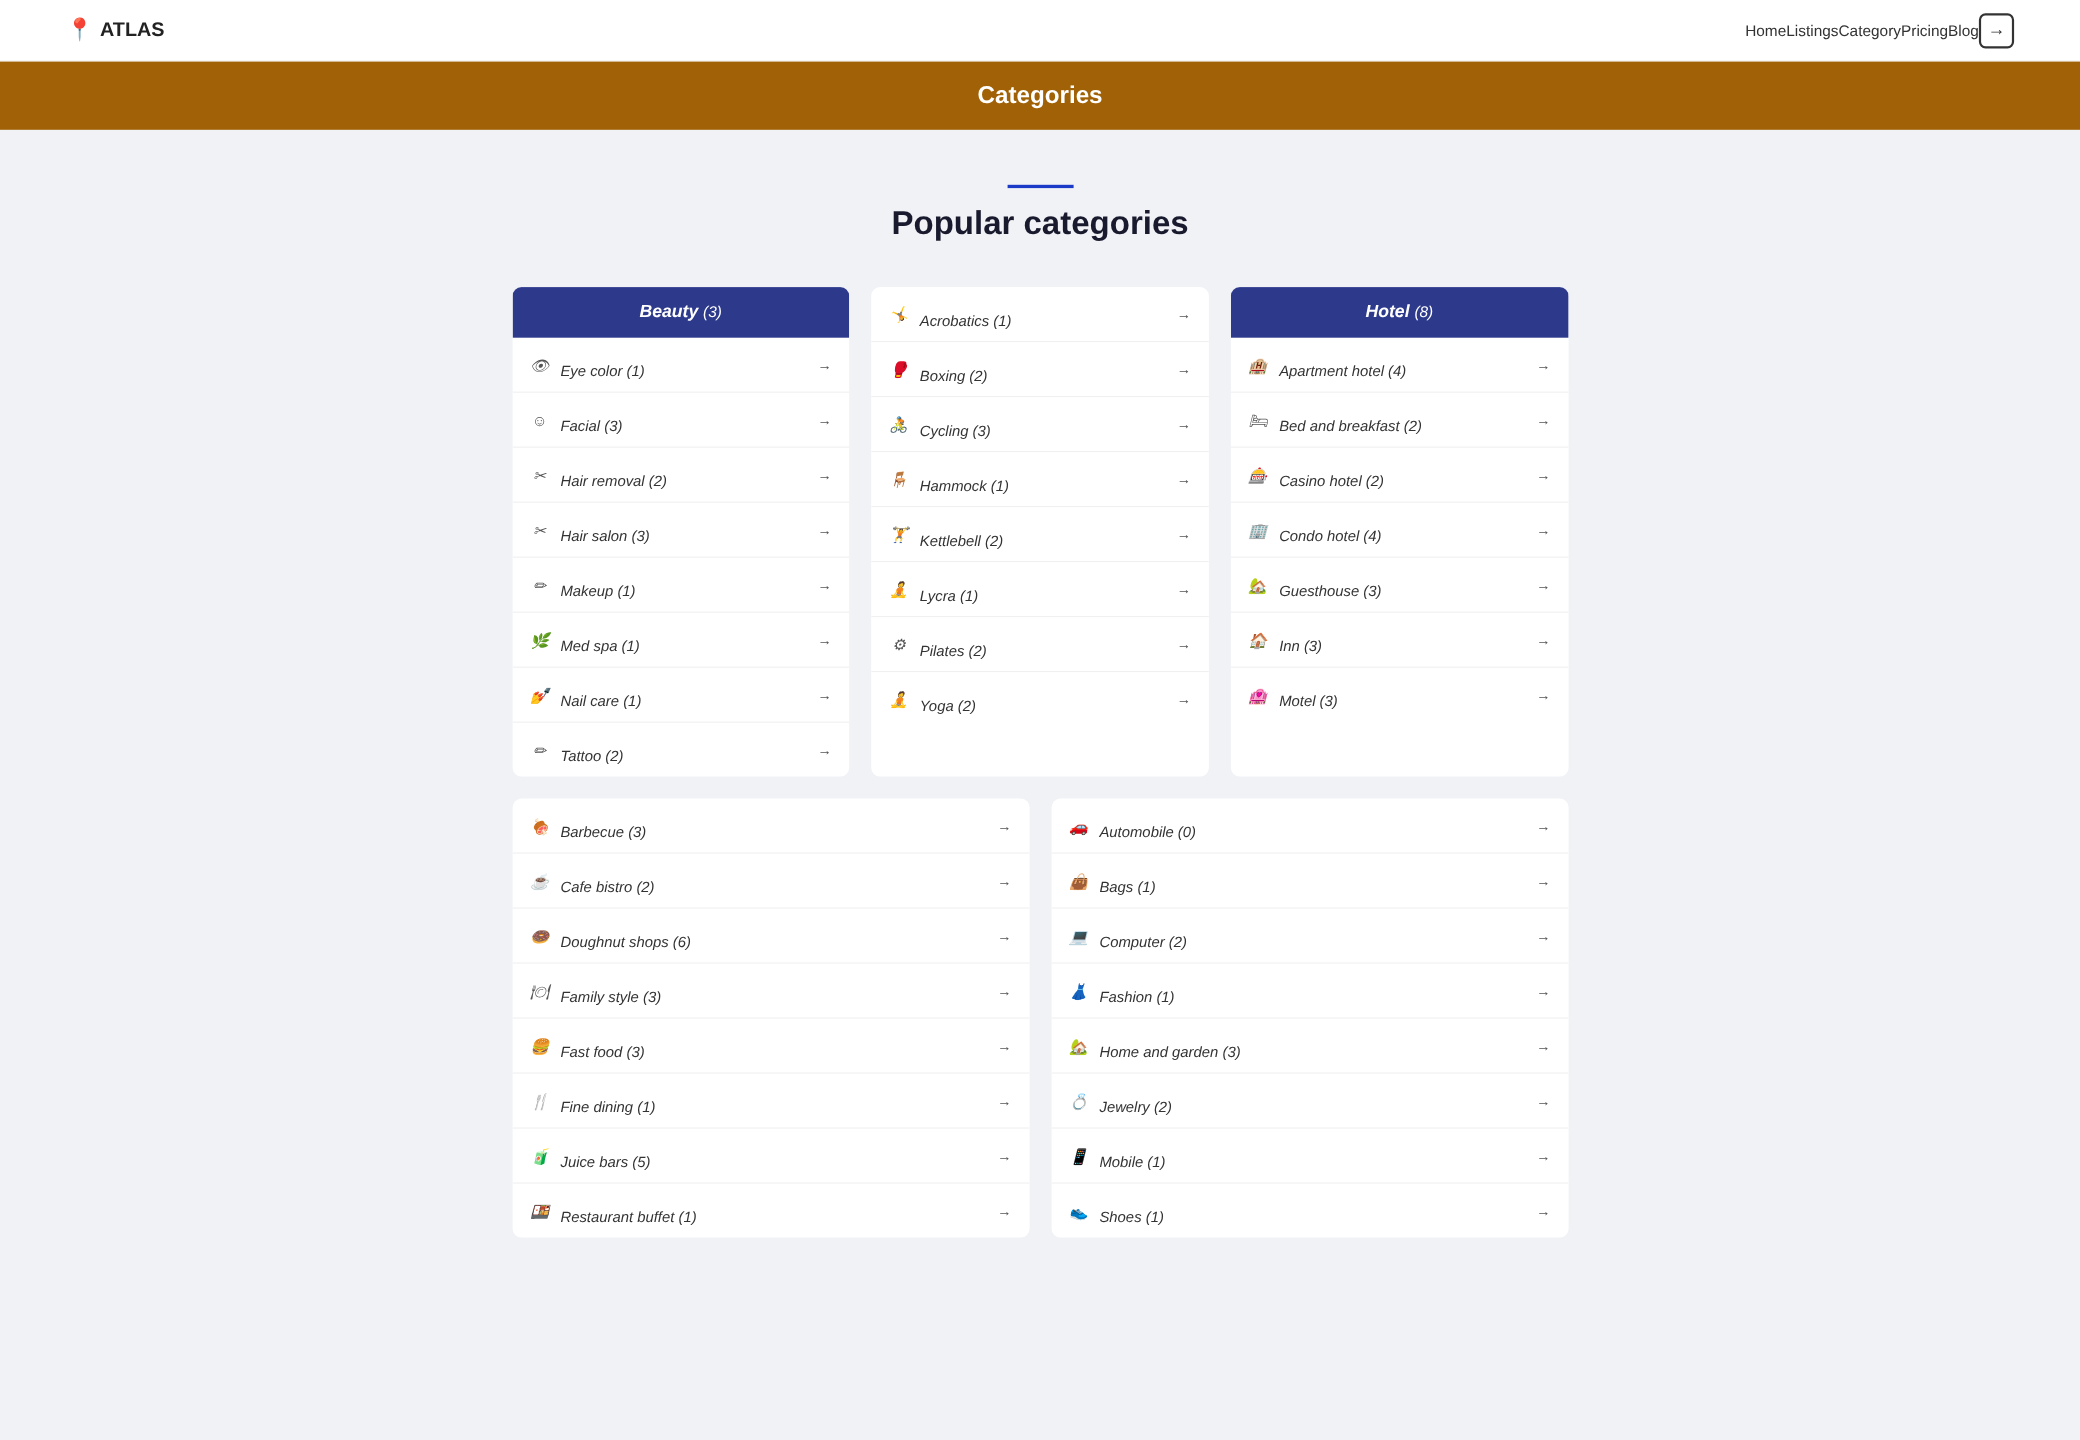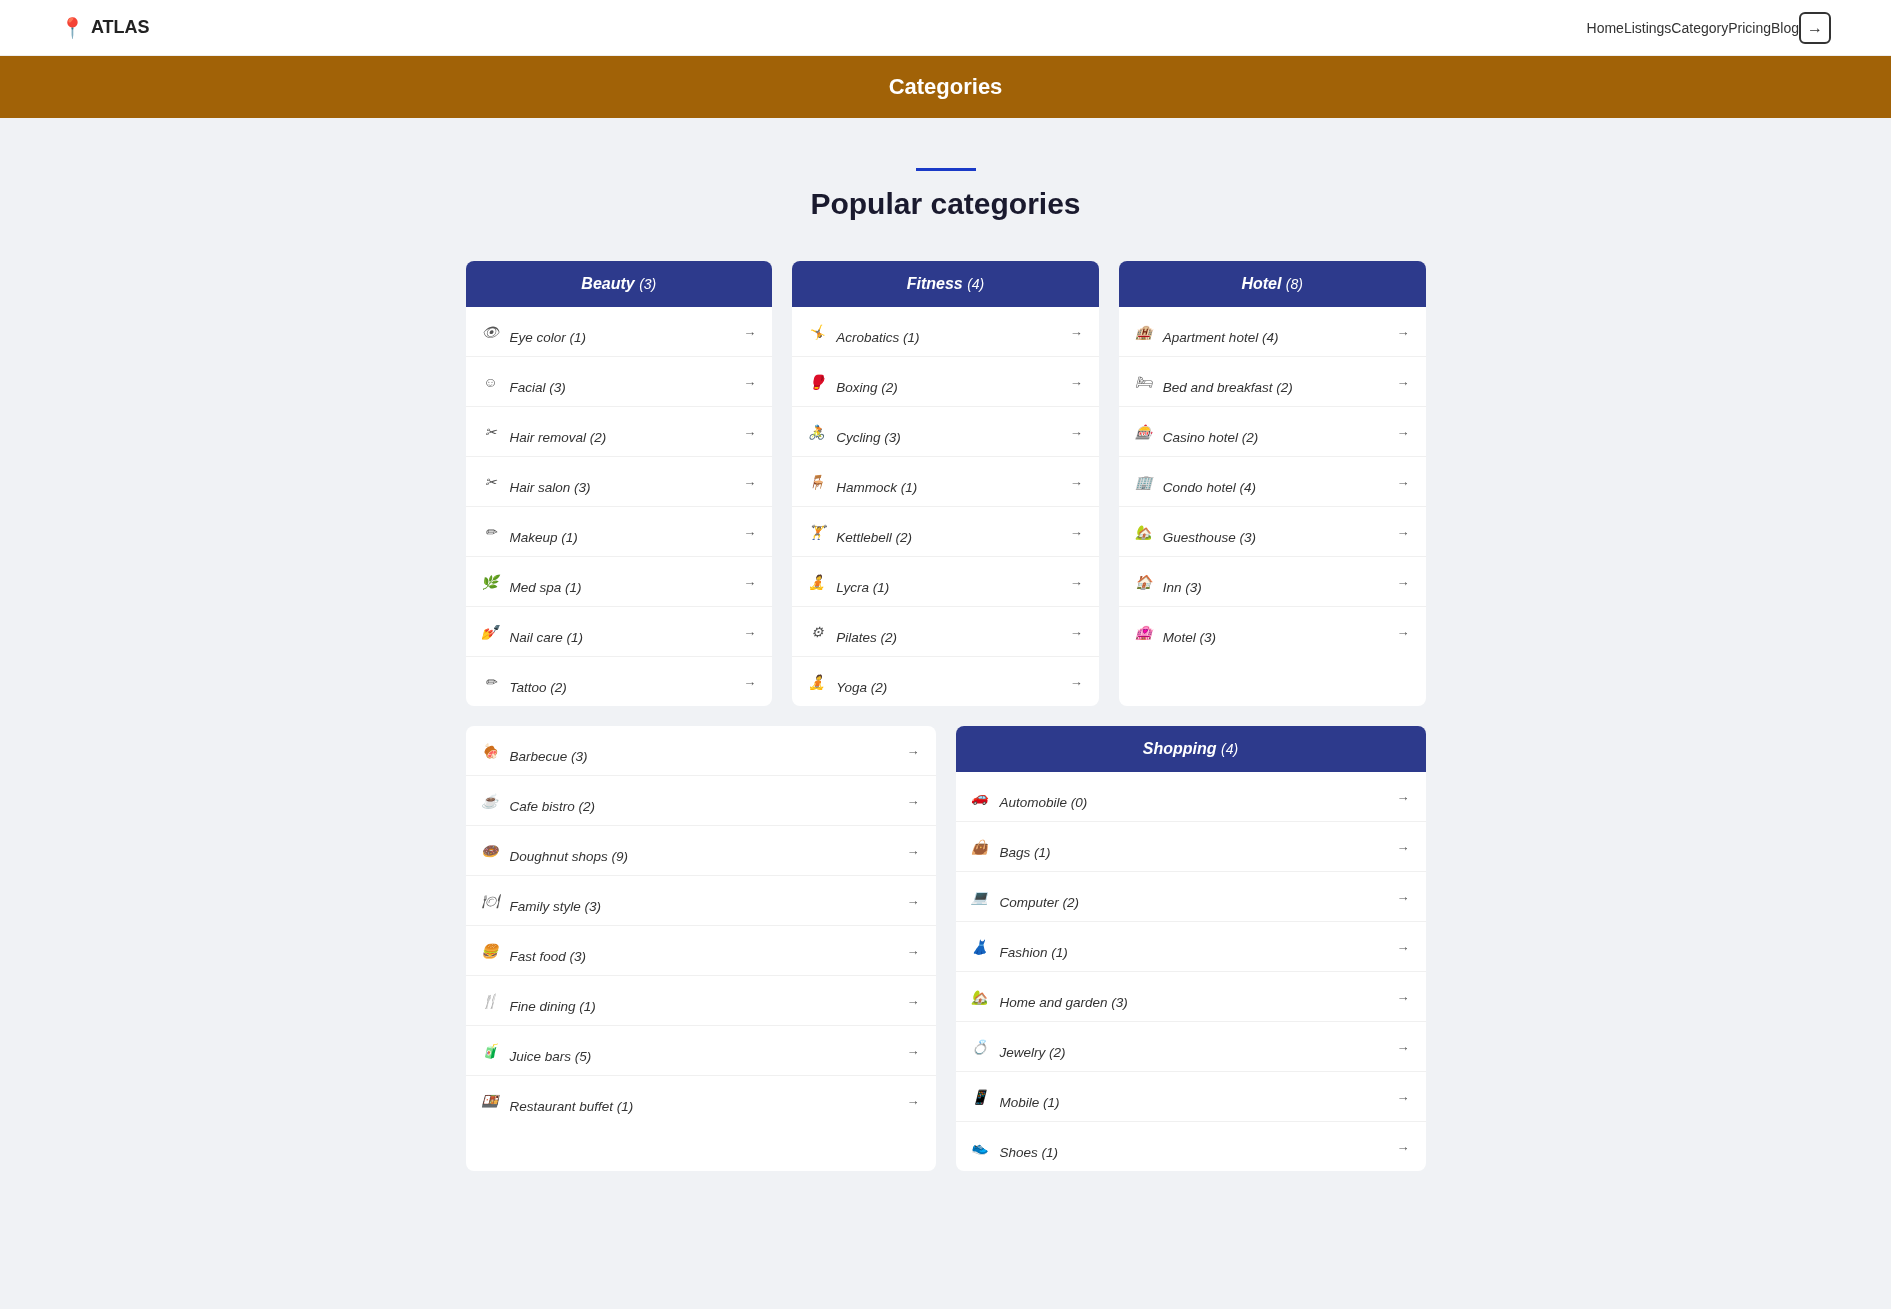--- a/index.html
+++ b/index.html
@@ -189,24 +189,20 @@
         <span class="cat-item-arrow">→</span>
       </div>
       <div class="cat-item">
         <span class="cat-item-icon">✏</span>
         <span class="cat-item-label">Tattoo (2)</span>
         <span class="cat-item-arrow">→</span>
       </div>
     </div>
 
     <div class="cat-card thirds">
-      <div class="cat-header">
-        <span>Fitness</span>
-        <span class="count"> (4)</span>
-      </div>
       <div class="cat-item">
         <span class="cat-item-icon">🤸</span>
         <span class="cat-item-label">Acrobatics (1)</span>
         <span class="cat-item-arrow">→</span>
       </div>
       <div class="cat-item">
         <span class="cat-item-icon">🥊</span>
         <span class="cat-item-label">Boxing (2)</span>
         <span class="cat-item-arrow">→</span>
       </div>
@@ -294,21 +290,21 @@
         <span class="cat-item-label">Barbecue (3)</span>
         <span class="cat-item-arrow">→</span>
       </div>
       <div class="cat-item">
         <span class="cat-item-icon">☕</span>
         <span class="cat-item-label">Cafe bistro (2)</span>
         <span class="cat-item-arrow">→</span>
       </div>
       <div class="cat-item">
         <span class="cat-item-icon">🍩</span>
-        <span class="cat-item-label">Doughnut shops (9)</span>
+        <span class="cat-item-label">Doughnut shops (6)</span>
         <span class="cat-item-arrow">→</span>
       </div>
       <div class="cat-item">
         <span class="cat-item-icon">🍽</span>
         <span class="cat-item-label">Family style (3)</span>
         <span class="cat-item-arrow">→</span>
       </div>
       <div class="cat-item">
         <span class="cat-item-icon">🍔</span>
         <span class="cat-item-label">Fast food (3)</span>
@@ -325,24 +321,20 @@
         <span class="cat-item-arrow">→</span>
       </div>
       <div class="cat-item">
         <span class="cat-item-icon">🍱</span>
         <span class="cat-item-label">Restaurant buffet (1)</span>
         <span class="cat-item-arrow">→</span>
       </div>
     </div>
 
     <div class="cat-card halves">
-      <div class="cat-header">
-        <span>Shopping</span>
-        <span class="count"> (4)</span>
-      </div>
       <div class="cat-item">
         <span class="cat-item-icon">🚗</span>
         <span class="cat-item-label">Automobile (0)</span>
         <span class="cat-item-arrow">→</span>
       </div>
       <div class="cat-item">
         <span class="cat-item-icon">👜</span>
         <span class="cat-item-label">Bags (1)</span>
         <span class="cat-item-arrow">→</span>
       </div>

